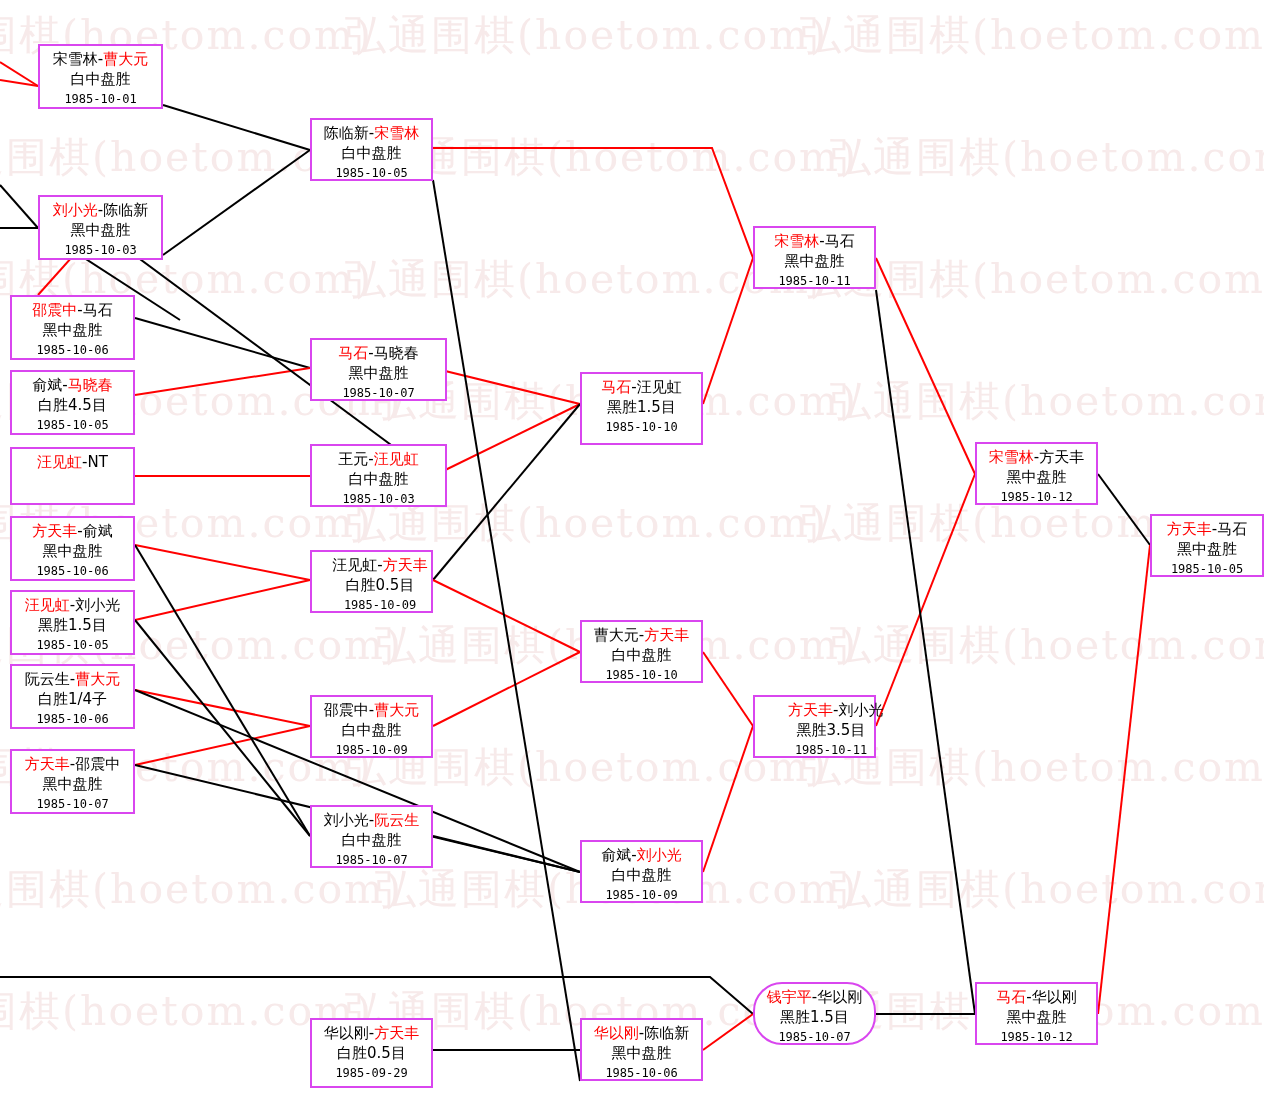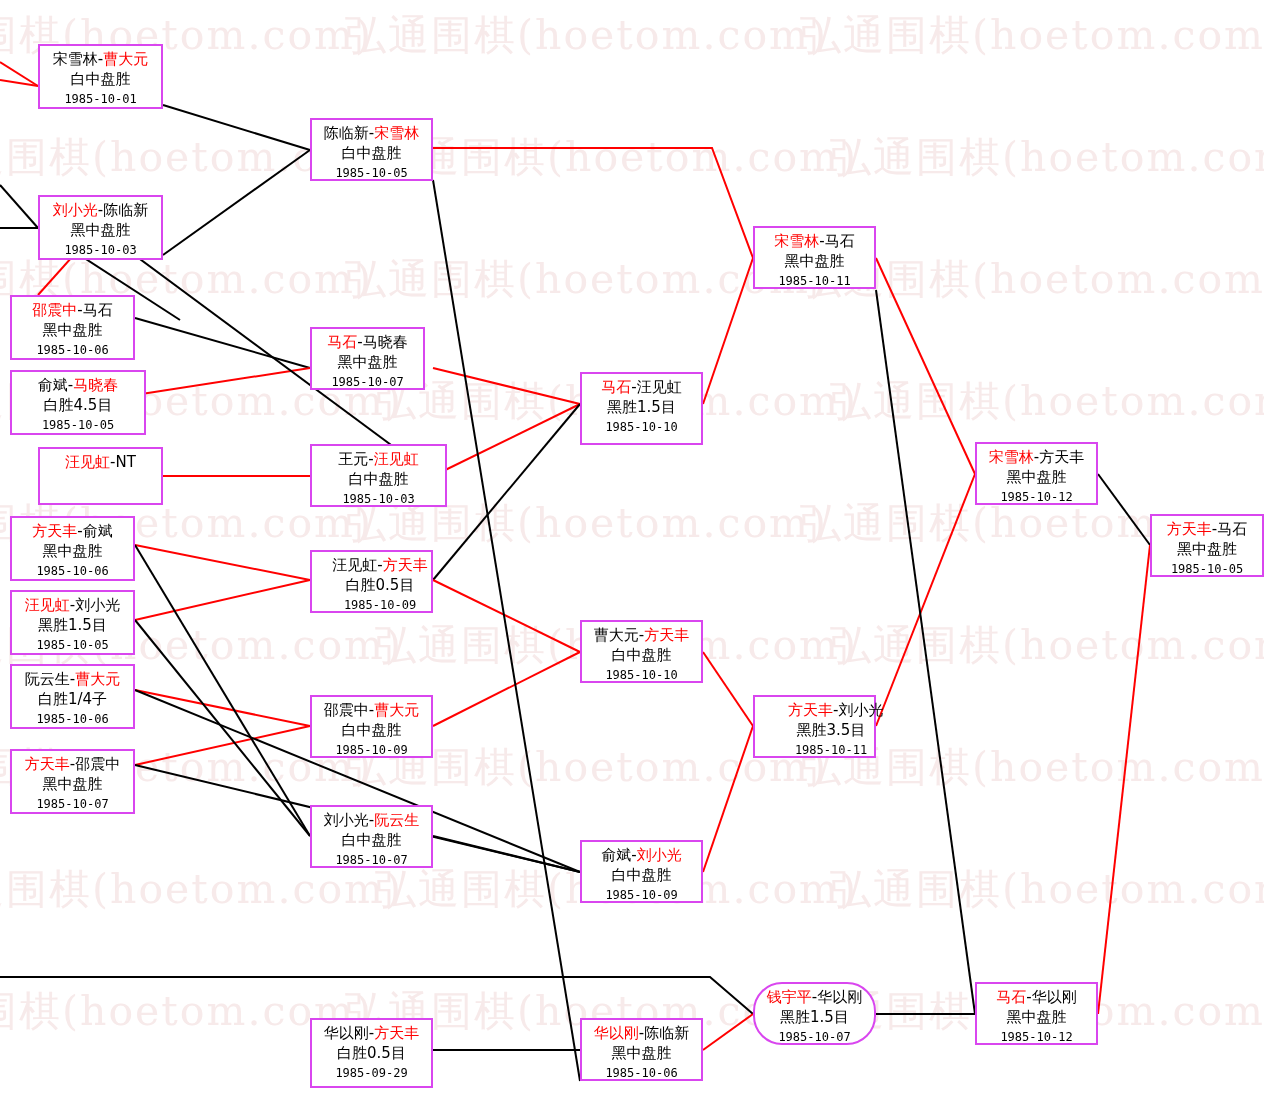--- a/index.html
+++ b/index.html
@@ -155,26 +155,26 @@
     <div class="node" style="left: 38px; top: 195px; width: 125px; height: 65px;">
       <span class="ln"><span class="win">刘小光</span><span class="sep">-</span><span class="lose">陈临新</span></span>
       <span class="ln">黑中盘胜</span>
       <span class="ln dt">1985-10-03</span>
     </div>
     <div class="node" style="left: 10px; top: 295px; width: 125px; height: 65px;">
       <span class="ln"><span class="win">邵震中</span><span class="sep">-</span><span class="lose">马石</span></span>
       <span class="ln">黑中盘胜</span>
       <span class="ln dt">1985-10-06</span>
     </div>
-    <div class="node" style="left: 10px; top: 370px; width: 136px; height: 65px;">
+    <div class="node" style="left: 10px; top: 370px; width: 125px; height: 65px;">
       <span class="ln"><span class="lose">俞斌</span><span class="sep">-</span><span class="win">马晓春</span></span>
       <span class="ln">白胜4.5目</span>
       <span class="ln dt">1985-10-05</span>
     </div>
-    <div class="node" style="left: 10px; top: 447px; width: 125px; height: 58px; margin-left: 28px;">
+    <div class="node" style="left: 10px; top: 447px; width: 125px; height: 58px;">
       <span class="ln"><span class="win">汪见虹</span><span class="sep">-</span><span class="lose">NT</span></span>
     </div>
     <div class="node" style="left: 10px; top: 516px; width: 125px; height: 65px;">
       <span class="ln"><span class="win">方天丰</span><span class="sep">-</span><span class="lose">俞斌</span></span>
       <span class="ln">黑中盘胜</span>
       <span class="ln dt">1985-10-06</span>
     </div>
     <div class="node" style="left: 10px; top: 590px; width: 125px; height: 65px;">
       <span class="ln"><span class="win">汪见虹</span><span class="sep">-</span><span class="lose">刘小光</span></span>
       <span class="ln">黑胜1.5目</span>
@@ -188,21 +188,21 @@
     <div class="node" style="left: 10px; top: 749px; width: 125px; height: 65px;">
       <span class="ln"><span class="win">方天丰</span><span class="sep">-</span><span class="lose">邵震中</span></span>
       <span class="ln">黑中盘胜</span>
       <span class="ln dt">1985-10-07</span>
     </div>
     <div class="node" style="left: 310px; top: 118px; width: 123px; height: 63px;">
       <span class="ln"><span class="lose">陈临新</span><span class="sep">-</span><span class="win">宋雪林</span></span>
       <span class="ln">白中盘胜</span>
       <span class="ln dt">1985-10-05</span>
     </div>
-    <div class="node" style="left: 310px; top: 327px; width: 115px; height: 63px;">
+    <div class="node" style="left: 310px; top: 338px; width: 137px; height: 63px;">
       <span class="ln"><span class="win">马石</span><span class="sep">-</span><span class="lose">马晓春</span></span>
       <span class="ln">黑中盘胜</span>
       <span class="ln dt">1985-10-07</span>
     </div>
     <div class="node" style="left: 310px; top: 444px; width: 137px; height: 63px;">
       <span class="ln"><span class="lose">王元</span><span class="sep">-</span><span class="win">汪见虹</span></span>
       <span class="ln">白中盘胜</span>
       <span class="ln dt">1985-10-03</span>
     </div>
     <div class="node" style="left: 310px; top: 550px; width: 123px; height: 63px; padding-left: 17px;">

